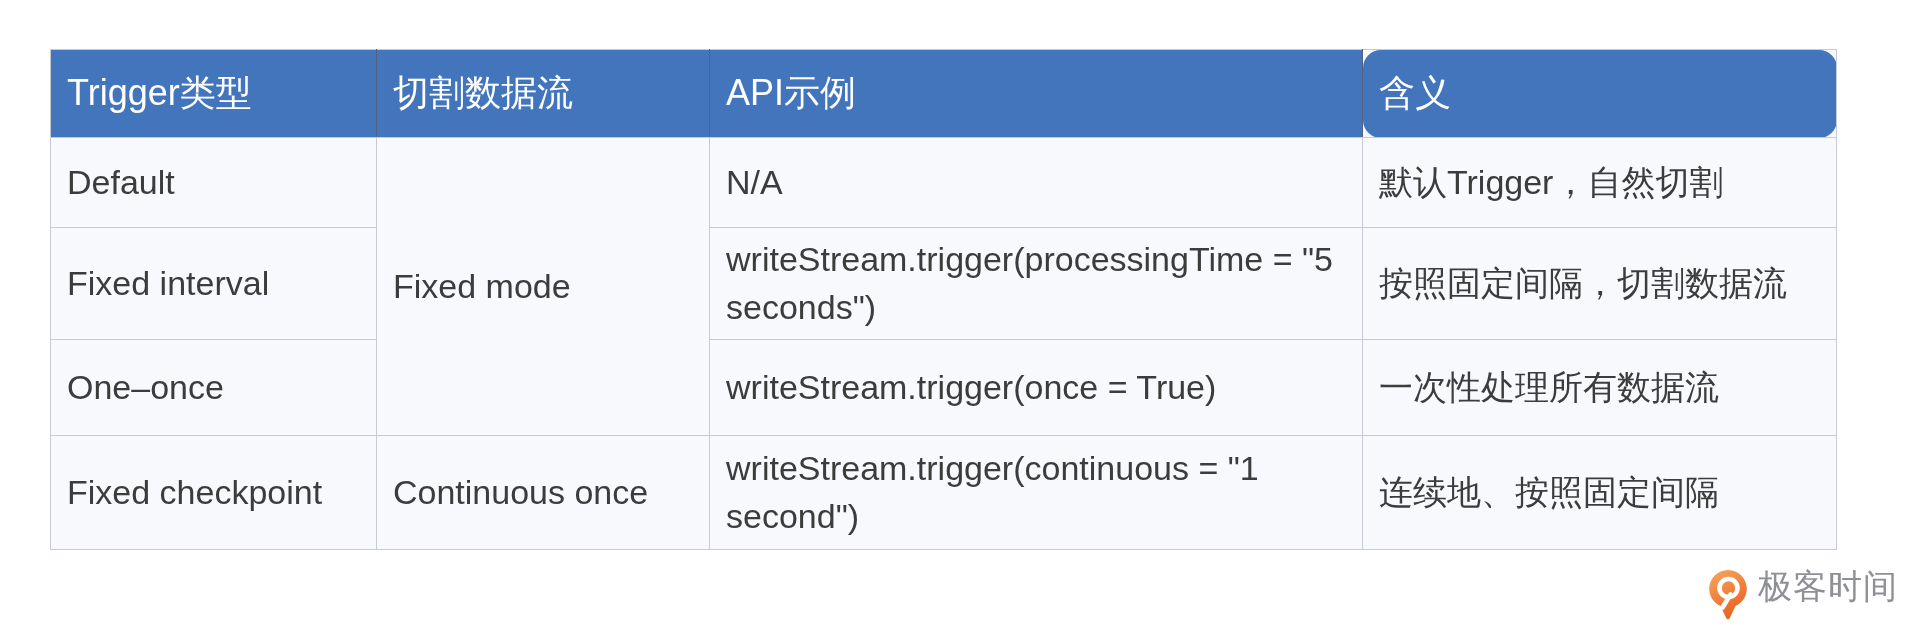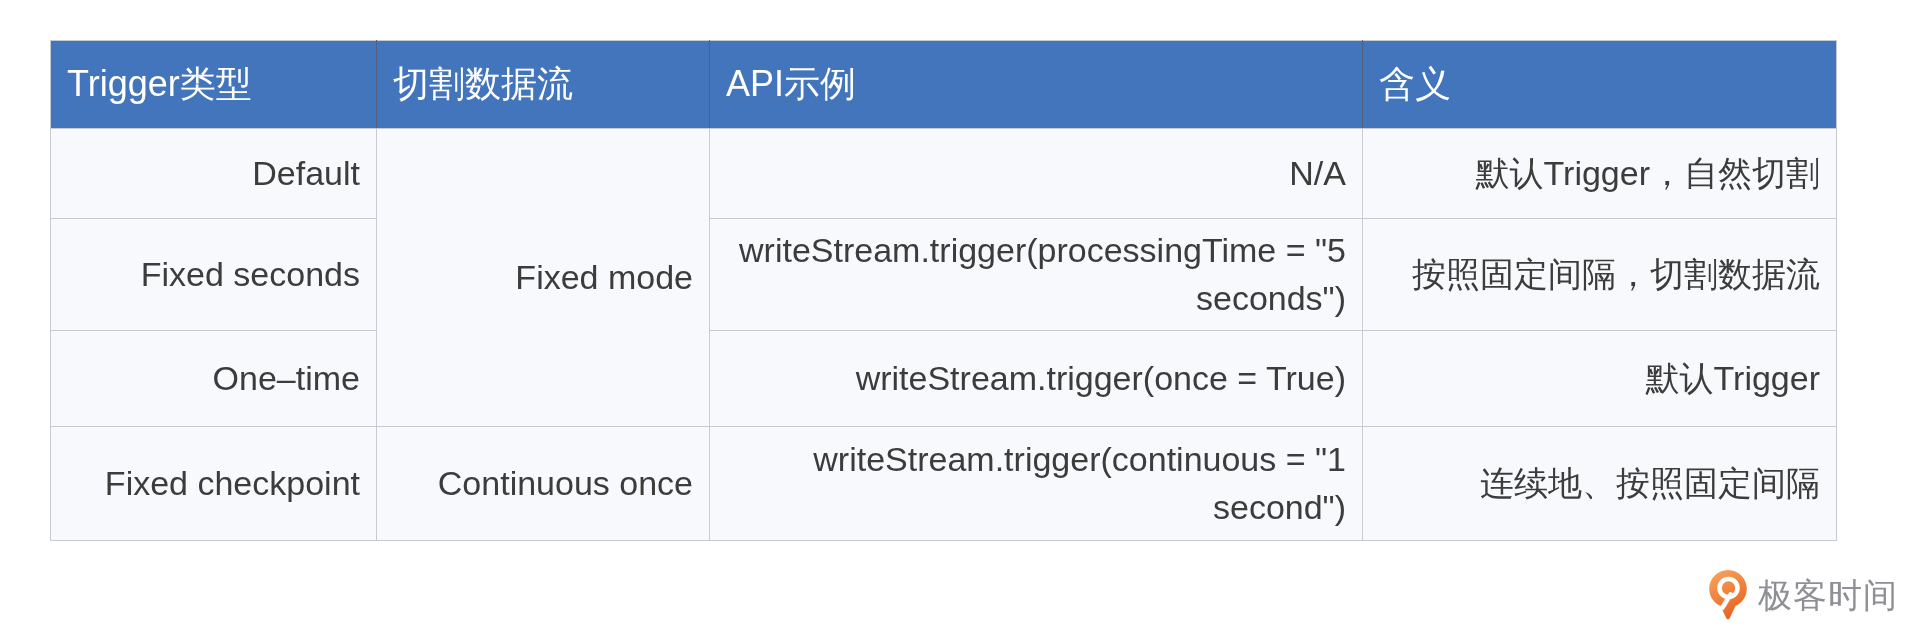--- a/index.html
+++ b/index.html
@@ -16,21 +16,21 @@
   }
   *{margin:0;padding:0;box-sizing:border-box;}
   html,body{background:var(--page-bg);}
   body{
     font-family:"Liberation Sans","DejaVu Sans",sans-serif;
     width:1920px;height:635px;position:relative;overflow:hidden;
   }
   .stage{position:absolute;inset:0;background:var(--page-bg);}
 
   table.trigger-table{
-    position:absolute;left:50px;top:40px;
+    position:absolute;left:50px;top:49px;
     width:1786px;
     border-collapse:collapse;
     table-layout:fixed;
     background:var(--cell-bg);
   }
   .trigger-table th,
   .trigger-table td{
     border:1px solid var(--border);
     vertical-align:middle;
     text-align:left;
@@ -40,38 +40,37 @@
   .trigger-table th{
     background:var(--header-bg);
     color:var(--header-text);
     font-size:36px;
     border-left-color:var(--header-border);
     border-right-color:var(--header-border);
     border-top-color:var(--border);
     border-bottom-color:var(--border);
   }
   .trigger-table th:first-child{border-left-color:var(--border);}
-  .trigger-table th:last-child{border-right-color:var(--border);}
+  .trigger-table th:last-child{border-right-color:var(--border);border-radius:18px;}
   .trigger-table td{
     background:var(--cell-bg);
     color:var(--body-text);
     font-size:34px;
     line-height:1.4;
-    text-align:right;
   }
   tr.r-header{height:88px;}
   tr.r-1{height:90px;}
   tr.r-2{height:112px;}
   tr.r-3{height:96px;}
   tr.r-4{height:114px;}
 
   .logo{
     position:absolute;
     right:22px;bottom:14px;
-    display:flex;align-items:center;gap:10px;
+    display:flex;align-items:flex-start;gap:10px;
   }
   .logo-text{
     font-size:34px;
     color:var(--logo-text);
     letter-spacing:1px;
     line-height:1;
   }
   .logo-icon{display:block;}
 </style>
 </head>
@@ -95,28 +94,28 @@
       </tr>
     </thead>
     <tbody>
       <tr class="r-1">
         <td>Default</td>
         <td rowspan="3">Fixed mode</td>
         <td>N/A</td>
         <td>默认Trigger，自然切割</td>
       </tr>
       <tr class="r-2">
-        <td>Fixed seconds</td>
+        <td>Fixed interval</td>
         <td>writeStream.trigger(processingTime = "5 seconds")</td>
         <td>按照固定间隔，切割数据流</td>
       </tr>
       <tr class="r-3">
-        <td>One–time</td>
+        <td>One–once</td>
         <td>writeStream.trigger(once = True)</td>
-        <td>默认Trigger</td>
+        <td>一次性处理所有数据流</td>
       </tr>
       <tr class="r-4">
         <td>Fixed checkpoint</td>
         <td>Continuous once</td>
         <td>writeStream.trigger(continuous = "1 second")</td>
         <td>连续地、按照固定间隔</td>
       </tr>
     </tbody>
   </table>
 

